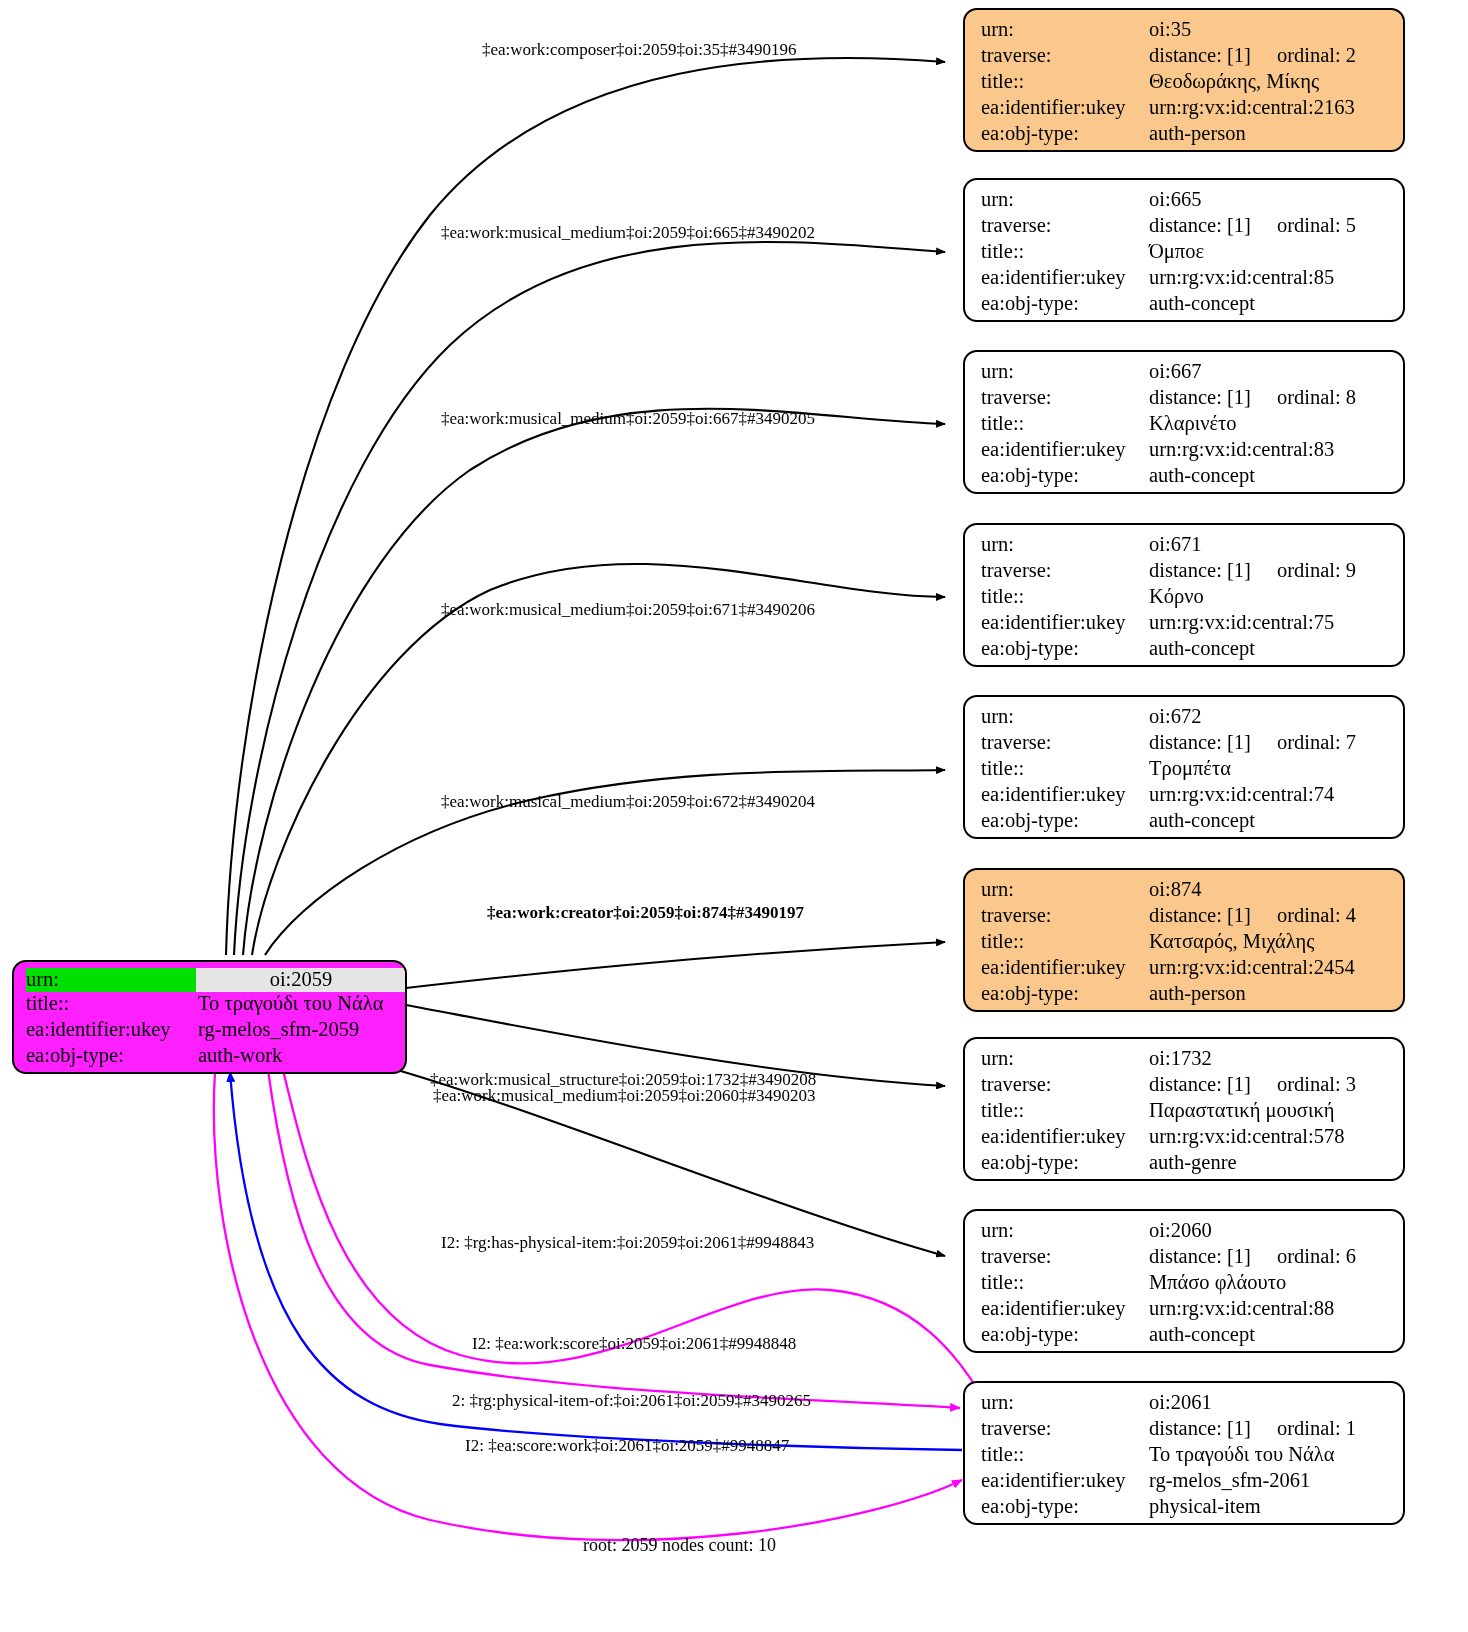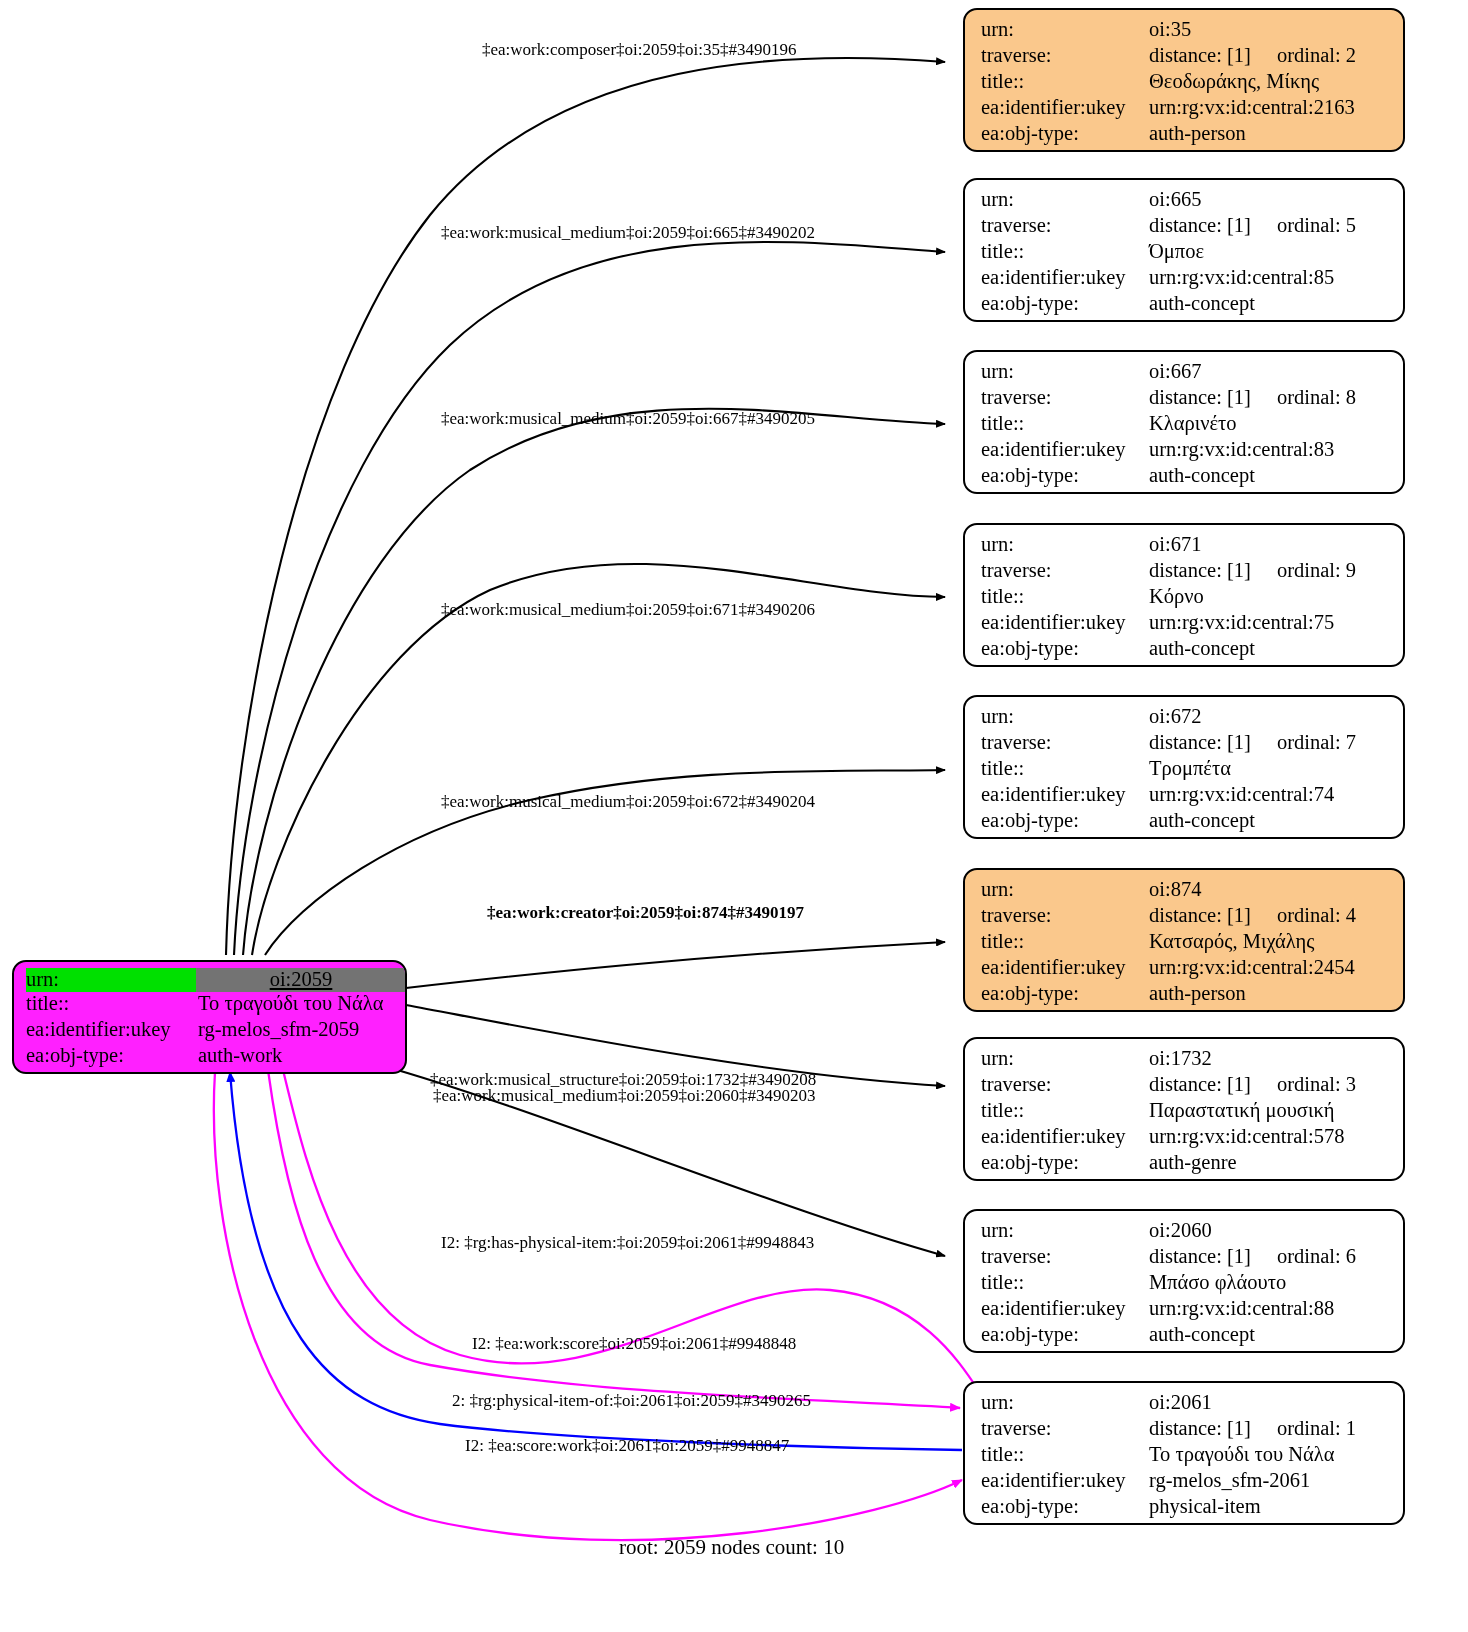--- a/index.html
+++ b/index.html
@@ -70,37 +70,35 @@
     background: #00e000;
     display: inline-block;
     padding: 1px 0 2px 0;
   }
   .root .row.urnrow .key.hl {
     background: #00e000;
     width: 170px;
     flex: 0 0 170px;
   }
   .root .row.urnrow .val.hl {
-    background: #737373;
+    background: #e5e5e5;
     min-width: 210px;
-    text-decoration: underline;
   }
   .edge-label {
     position: absolute;
     font-size: 17px;
     color: #000;
     white-space: nowrap;
     line-height: 1;
   }
   .caption {
     position: absolute;
-    font-size: 21px;
+    font-size: 18px;
     color: #000;
     white-space: nowrap;
-    margin-left: 36px;
   }
 </style>
 </head>
 <body>
 
 <div id="canvas">
 
   <svg id="edges" viewBox="0 0 1468 1632">
     <defs>
       <marker id="ah-black" markerWidth="10" markerHeight="8" refX="9" refY="4" orient="auto" markerUnits="userSpaceOnUse">

